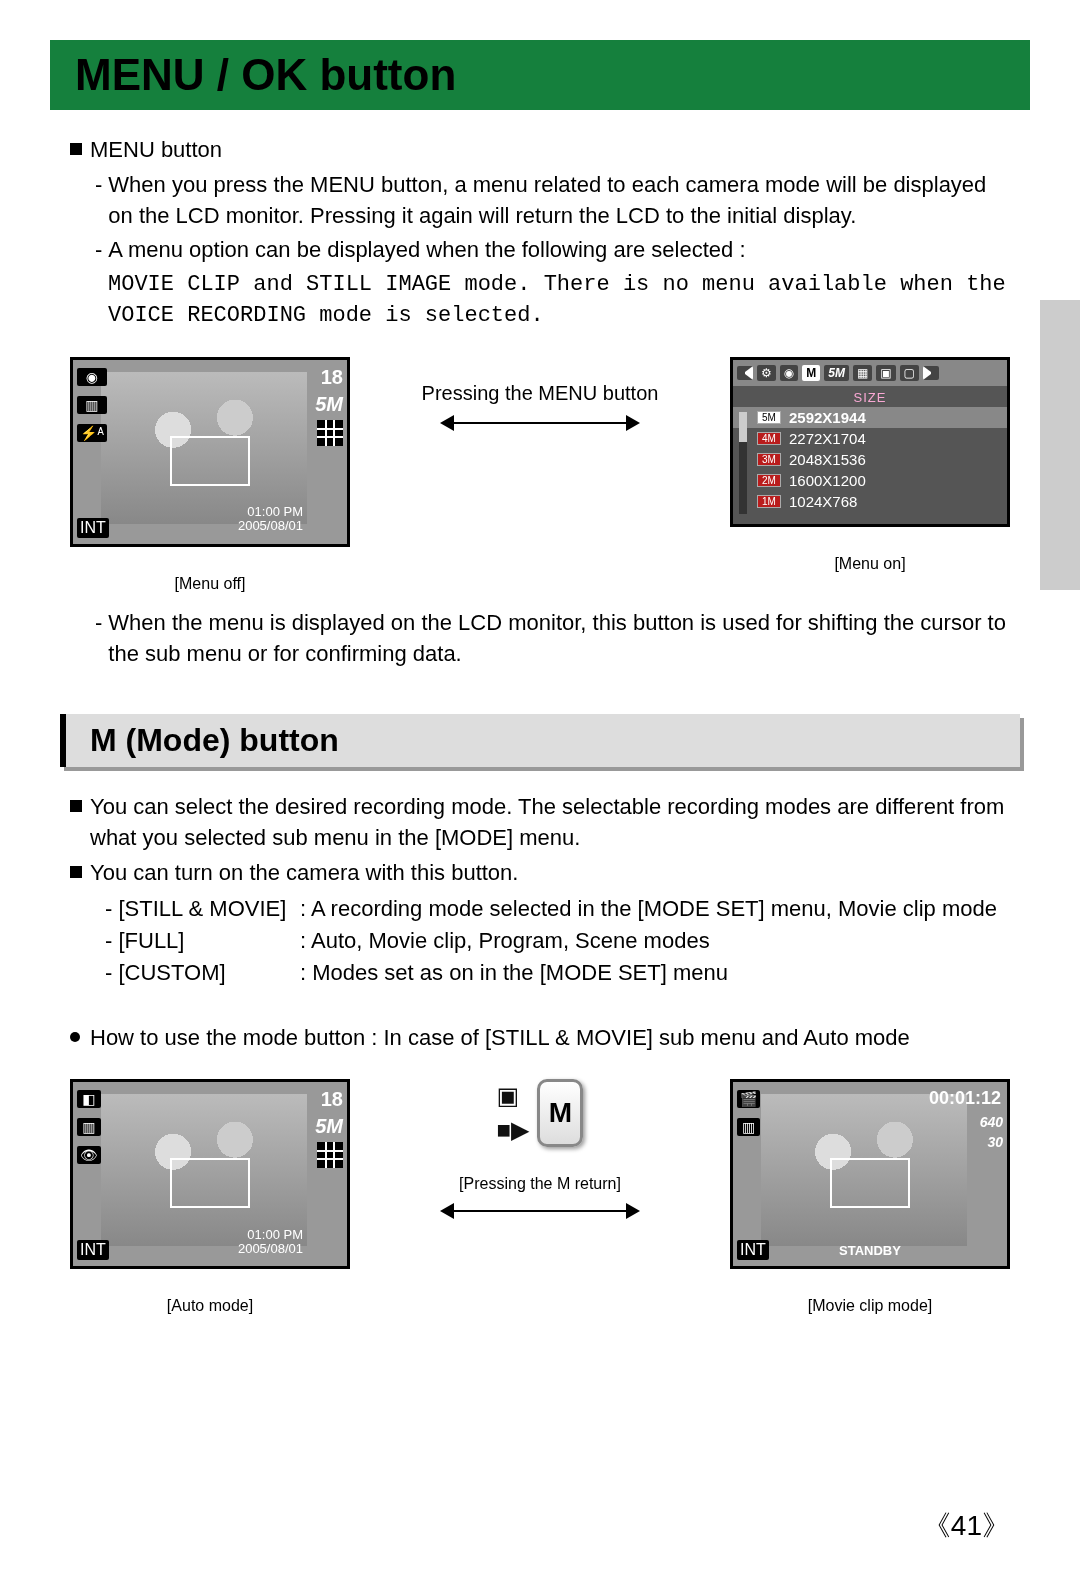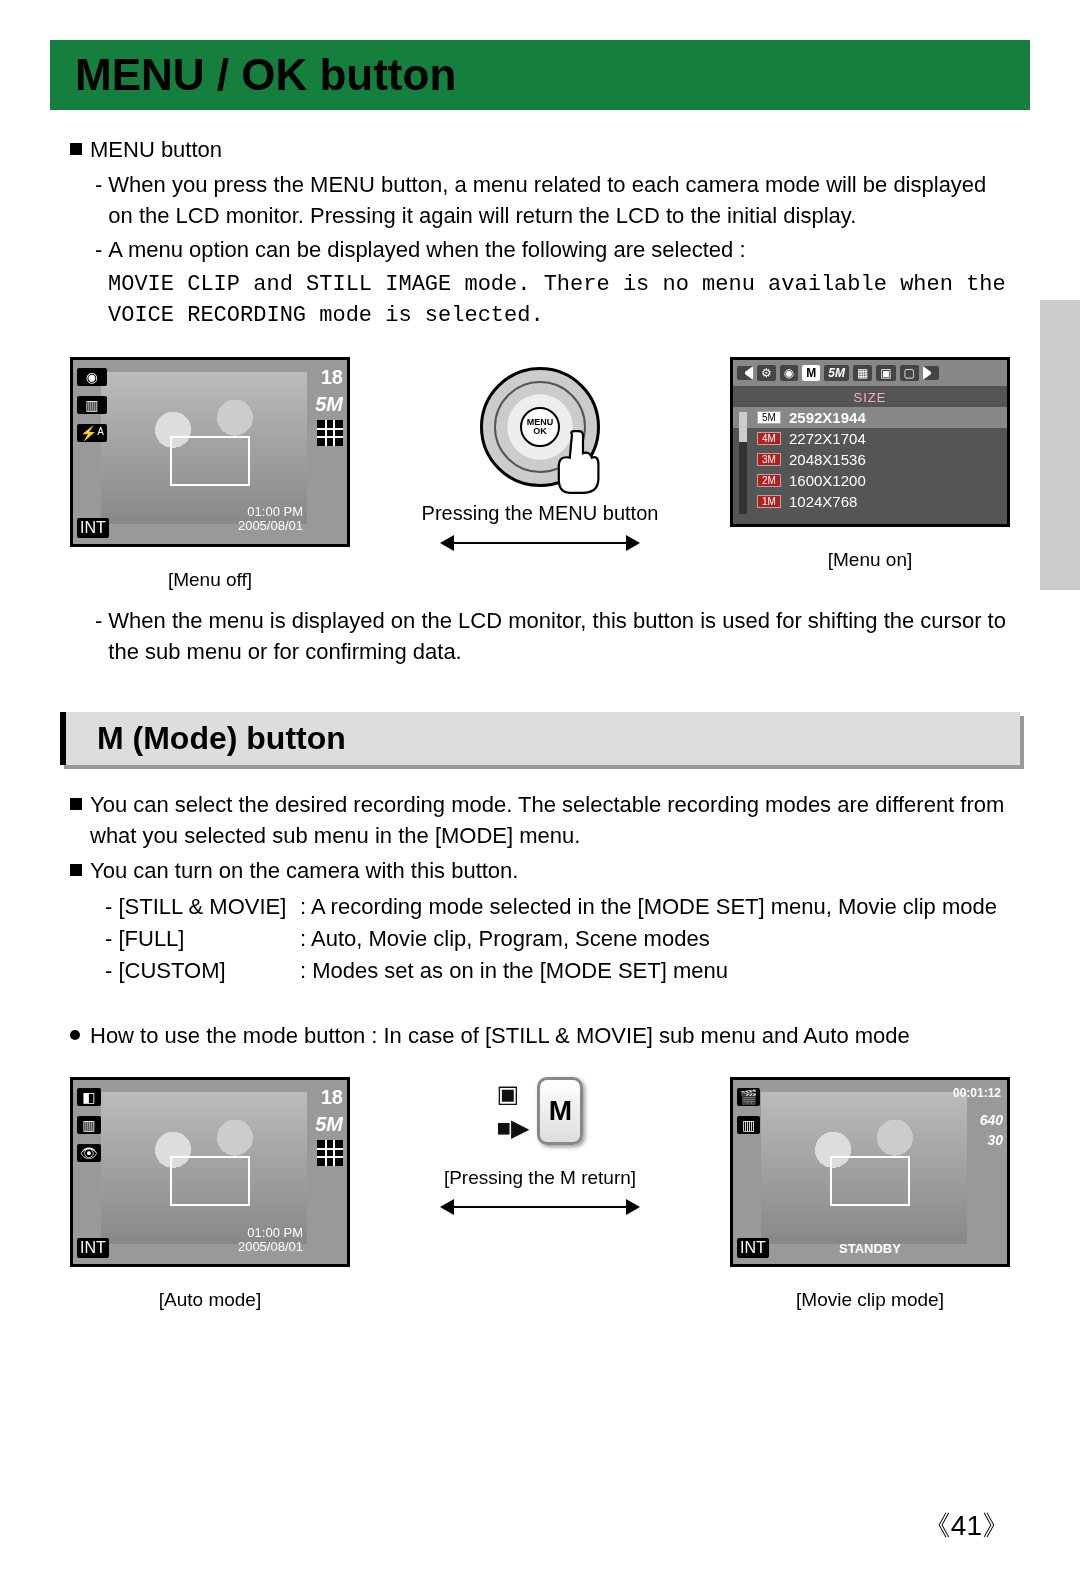--- a/index.html
+++ b/index.html
@@ -15,39 +15,39 @@
   .title-bar {
     background: #15803d;
     padding: 10px 25px 10px 25px;
     margin: 0 -10px 25px -10px;
   }
   .title-bar h1 { font-size: 44px; font-weight: bold; }
   .section-bar {
     background: #ddd;
     border-left: 6px solid #000;
     box-shadow: 4px 4px 0 #999;
-    padding: 8px 31px;
+    padding: 8px 24px;
     margin: 45px 0 25px 0;
   }
   .section-bar h2 { font-size: 32px; font-weight: bold; }
   .body-text { font-size: 22px; line-height: 1.4; padding: 0 10px; }
   .bullet-row { display: flex; margin-bottom: 4px; }
   .bullet-sq { width: 12px; height: 12px; background:#000; margin: 8px 8px 0 0; flex-shrink:0; }
   .bullet-dash { margin-right: 6px; }
   .bullet-dot { width:10px; height:10px; background:#000; border-radius:50%; margin:9px 10px 0 0; flex-shrink:0;}
   .indent1 { padding-left: 25px; }
   .figure-row {
     display: flex;
     justify-content: space-between;
     align-items: flex-start;
     margin: 25px 0 15px 0;
     padding: 0 10px;
   }
   .figure-col { display:flex; flex-direction:column; align-items:center; }
-  .caption { font-size: 19px; margin-top: 22px; text-align:center; }
+  .caption { font-size: 16px; margin-top: 28px; text-align:center; }
   .side-tab {
     position: absolute;
     right: 0;
     top: 300px;
     width: 40px;
     height: 290px;
     background: #ccc;
   }
   .page-num {
     position: absolute;
@@ -79,21 +79,21 @@
   .lcd .grid3 { width:26px;height:26px;background:
     linear-gradient(#fff,#fff) 0 8px/100% 2px no-repeat,
     linear-gradient(#fff,#fff) 0 16px/100% 2px no-repeat,
     linear-gradient(#fff,#fff) 8px 0/2px 100% no-repeat,
     linear-gradient(#fff,#fff) 16px 0/2px 100% no-repeat,
     #000; }
   .lcd .timestamp { position:absolute; right:44px; bottom:10px; color:#fff; font-size:13px; text-align:right; line-height:1.1;}
   .lcd .af-box { position:absolute; left:50%; top:55%; width:80px; height:50px; border:2px solid #fff; transform:translate(-50%,-50%);}
   .lcd .int { position:absolute; left:4px; bottom:6px; color:#fff; font-size:16px; background:#000; padding:1px 3px; border-radius:2px;}
   .lcd .standby { position:absolute; left:50%; bottom:8px; transform:translateX(-50%); color:#fff; font-size:13px; font-weight:bold;}
-  .lcd .toptime { position:absolute; right:6px; top:6px; color:#fff; font-size:12px; font-weight:bold;}
+  .lcd .toptime { position:absolute; right:6px; top:6px; color:#fff; font-size:18px; font-weight:bold;}
 
   
   .dial-block { display:flex; flex-direction:column; align-items:center; padding-top:10px;}
   .dial { width:120px; height:120px; position:relative; }
   .dial .ring1 { position:absolute; inset:0; border-radius:50%; border:3px solid #000; background:radial-gradient(circle,#eee 40%,#ccc 41% 100%);}
   .dial .ring2 { position:absolute; inset:14px; border-radius:50%; border:2px solid #555;}
   .dial .center { position:absolute; inset:40px; border-radius:50%; background:#fff; border:2px solid #000; display:flex; align-items:center; justify-content:center; font-size:9px; font-weight:bold; text-align:center; line-height:1;}
   .dial .hand { position:absolute; width:55px; height:70px; right:-5px; bottom:-10px; }
   .dial .hand svg { width:100%; height:100%; }
   .dial-caption { font-size:20px; margin-top:15px; }
@@ -179,30 +179,20 @@
         <div class="timestamp">
           <div>01:00 PM</div>
           <div>2005/08/01</div>
         </div>
         <span class="int">INT</span>
       </div>
       <div class="caption">[Menu off]</div>
     </div>
 
     <div class="figure-col dial-block">
-      <div class="dial">
-        <div class="ring1"></div>
-        <div class="ring2"></div>
-        <div class="center">MENU OK</div>
-        <div class="hand">
-          <svg viewBox="0 0 50 60">
-              <path d="M20 5 Q18 2 22 2 L26 2 Q30 2 30 6 L30 22 Q36 20 38 26 Q44 24 44 32 L44 45 Q44 58 30 58 L18 58 Q8 58 8 46 L8 34 Q8 24 18 26 Z" fill="#fff" stroke="#000" stroke-width="2"></path>
-            </svg>
-        </div>
-      </div>
       <div class="dial-caption">Pressing the MENU button</div>
       <div class="double-arrow">
           <span class="la"></span>
           <span class="ra"></span>
         </div>
     </div>
 
     <div class="figure-col">
       <div class="menu-lcd">
         <div class="topbar">

